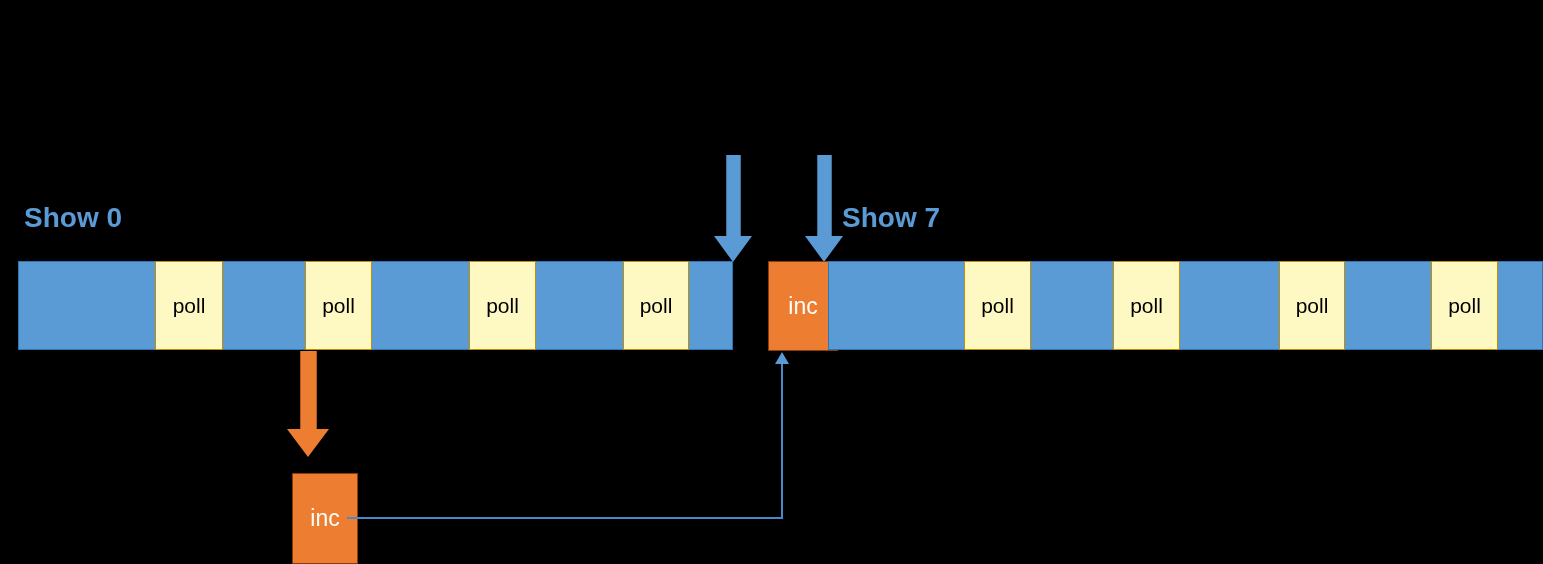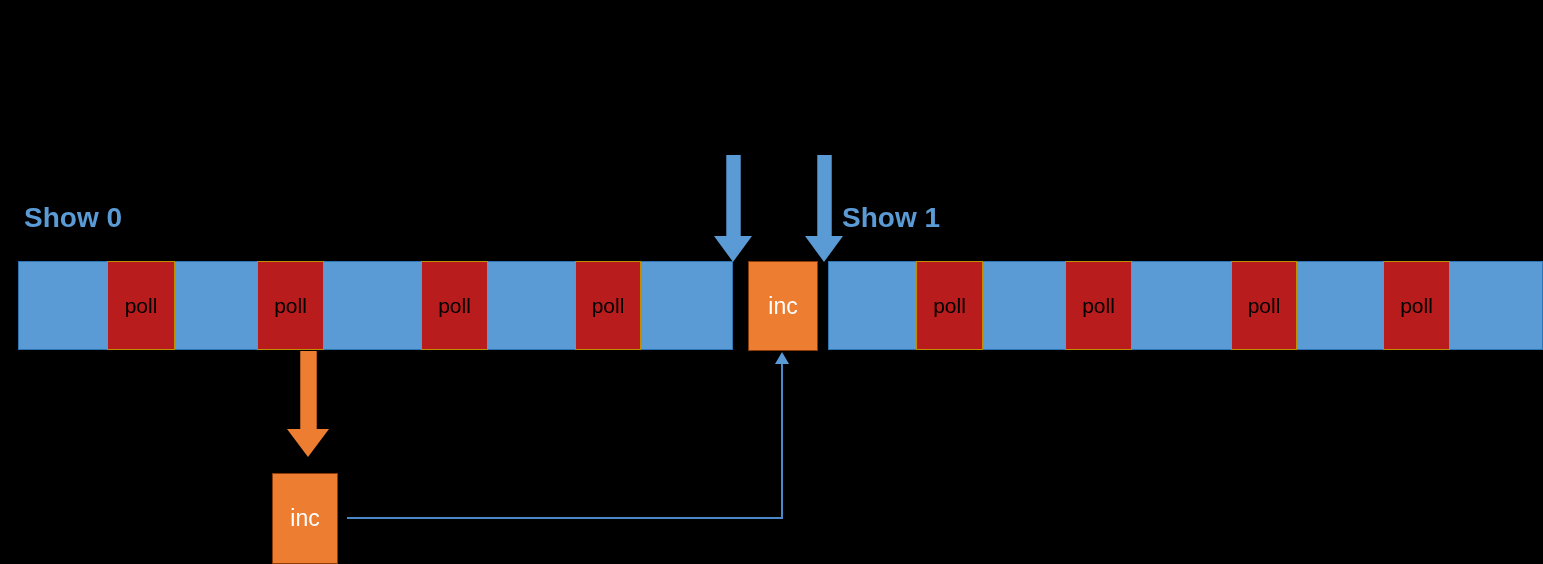--- a/index.html
+++ b/index.html
@@ -16,41 +16,43 @@
     font-family: "Liberation Sans", sans-serif;
   }
   .timeline {
     position: absolute;
     background: #5B9BD5;
     border: 1px solid #2E75B6;
     box-sizing: border-box;
   }
   .poll-block {
     position: absolute;
-    background: #b91c1c;
+    background: #fef9c3;
     border: 1px solid #BF8F00;
     box-sizing: border-box;
     display: flex;
     align-items: center;
     justify-content: center;
     color: #000000;
     font-size: 21px;
     line-height: 1;
+    margin-left: 48px;
   }
   .inc-block {
     position: absolute;
     background: #ED7D31;
     border: 1px solid #8A3B08;
     box-sizing: border-box;
     display: flex;
     align-items: center;
     justify-content: center;
     color: #FFFFFF;
     font-size: 23px;
     line-height: 1;
+    margin-left: 20px;
   }
   .show-label {
     position: absolute;
     color: #5B9BD5;
     font-size: 28px;
     font-weight: bold;
     line-height: 1;
     white-space: nowrap;
   }
   .blue-arrow-shaft {
@@ -102,21 +104,21 @@
     border-bottom: 12px solid #5B9BD5;
   }
 </style>
 </head>
 <body>
 
 <div id="canvas">
 
   <div class="show-label" style="left:24px; top:204px;">Show 0</div>
 
-  <div class="show-label" style="left:842px; top:204px;">Show 1</div>
+  <div class="show-label" style="left:842px; top:204px;">Show 7</div>
 
   <div class="blue-arrow-shaft" style="left:726px; top:155px; width:15px; height:82px;"></div>
   <div class="blue-arrow-head" style="left:714px; top:236px;"></div>
 
   <div class="blue-arrow-shaft" style="left:817px; top:155px; width:15px; height:82px;"></div>
   <div class="blue-arrow-head" style="left:805px; top:236px;"></div>
 
   <div class="timeline" style="left:18px; top:261px; width:715px; height:89px;"></div>
   <div class="poll-block" style="left:107px; top:261px; width:68px; height:89px;">poll</div>
   <div class="poll-block" style="left:257px; top:261px; width:67px; height:89px;">poll</div>

